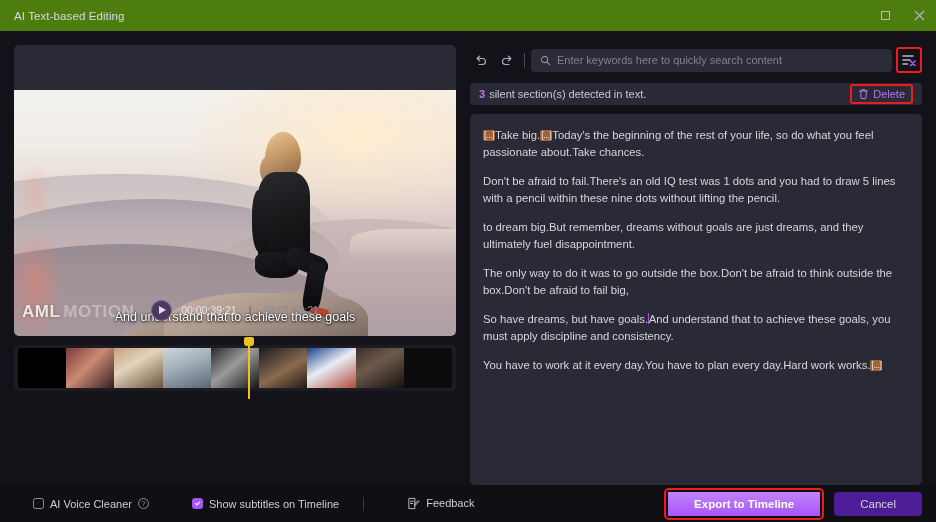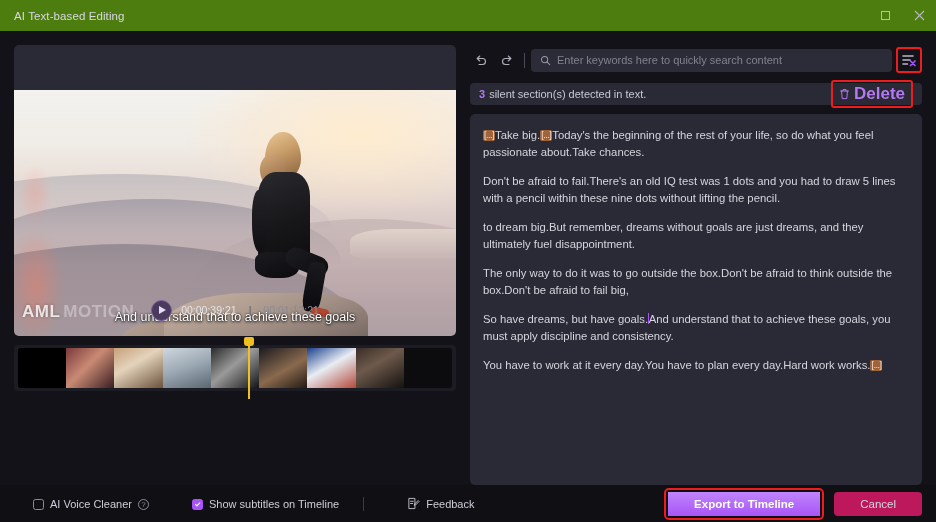--- a/index.html
+++ b/index.html
@@ -248,21 +248,21 @@
     background: #2a2a36; border-radius: 4px;
     display: flex; align-items: center; padding: 0 9px;
   }
   .notice-count { font-size: 11px; color: #b478f0; font-weight: bold; margin-right: 4px; }
   .notice-text { font-size: 11px; color: #c9c9d4; }
   .del-wrap { margin-left: auto; }
   .del-btn {
     display: flex; align-items: center; gap: 4px;
     padding: 1px 5px; border-radius: 3px;
   }
-  .del-label { font-size: 17px; color: #b478f0; font-weight: bold; }
+  .del-label { font-size: 11px; color: #b478f0; font-weight: normal; }
 
   .transcript {
     margin-top: 9px;
     flex: 1;
     background: #2a2a36;
     border-radius: 5px;
     padding: 13px 14px 10px 13px;
     overflow: hidden;
     position: relative;
   }
@@ -289,21 +289,21 @@
     margin: 0 -0.5px;
   }
 
   
   .footer {
     height: 37px; min-height: 37px;
     display: flex; align-items: center;
     padding: 0 14px;
     background: #0f0f14;
   }
-  .f-item { display: flex; align-items: flex-end; gap: 6px; margin-right: 24px; padding-left: 19px; }
+  .f-item { display: flex; align-items: flex-start; gap: 6px; margin-right: 24px; padding-left: 19px; }
   .cb {
     width: 11px; height: 11px; border-radius: 2.5px;
     border: 1.3px solid #8c8c99;
     display: flex; align-items: center; justify-content: center;
   }
   .cb.on { background: #a855f7; border-color: #a855f7; }
   .cb-tick {
     width: 5px; height: 2.5px;
     border-left: 1.6px solid #fff; border-bottom: 1.6px solid #fff;
     transform: rotate(-45deg) translate(0.5px,-0.5px);
@@ -316,21 +316,21 @@
   }
   .f-div { width: 1px; height: 14px; background: #3a3a46; margin-right: 24px; }
   .f-right { margin-left: auto; display: flex; align-items: center; gap: 10px; }
   .btn-export {
     background: linear-gradient(180deg,#c084fc,#a855f7);
     color: #fff; font-size: 11.5px; font-weight: bold;
     border-radius: 0; padding: 6px 26px;
     border: none;
   }
   .btn-cancel {
-    background: #be185d; color: #d8d8e2;
+    background: #4c1d95; color: #d8d8e2;
     font-size: 11.5px; border-radius: 4px;
     padding: 6px 26px; border: none;
   }
   .export-hl { border: 2px solid #ee1c1c; border-radius: 5px; padding: 2px; }
 </style>
 </head>
 <body>
 
 <div class="app">
 

